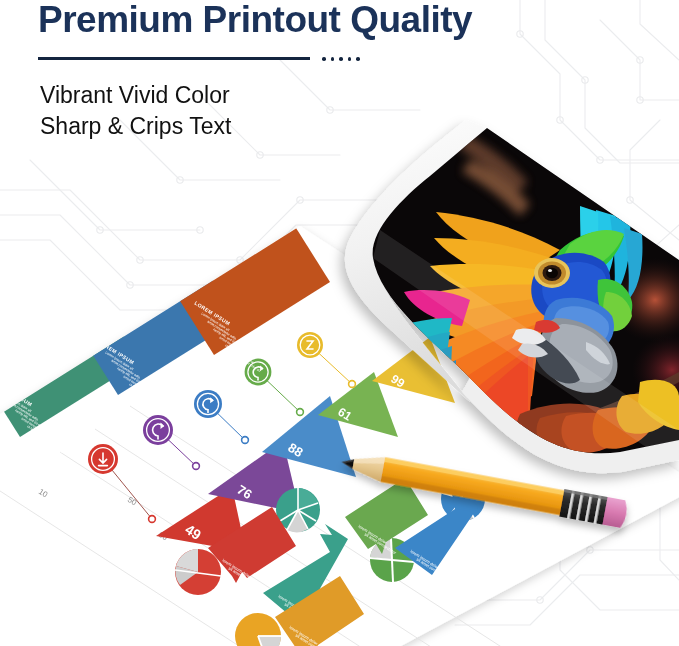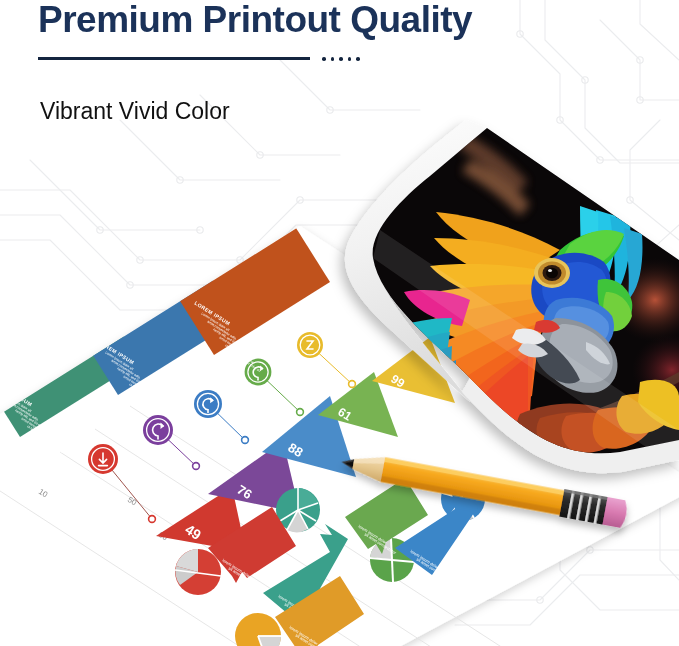--- a/index.html
+++ b/index.html
@@ -20,21 +20,21 @@
     position:absolute; left:38px; top:-2px;
     font-size:37px; font-weight:bold; letter-spacing:-0.5px;
     color:#1b3259; white-space:nowrap; line-height:1.18;
   }
   .divider-wrap { position:absolute; left:38px; top:57px; display:flex; align-items:center; }
   .divider-line { width:272px; height:3px; background:#14253f; }
   .divider-dots { display:flex; gap:5px; margin-left:12px; }
   .divider-dots i { width:3.5px; height:3.5px; border-radius:50%; background:#14253f; display:block; }
 
   .subtitle {
-    position:absolute; left:40px; top:96px;
+    position:absolute; left:40px; top:80px;
     font-size:23px; color:#111; line-height:1.33; white-space:nowrap;
   }
 
   
   .layer { position:absolute; inset:0; }
   .layer svg { display:block; }
 
   .tiny-txt { font-size:3.4px; fill:#ffffff; font-family:"Liberation Sans", sans-serif; }
   .card-head { font-size:5.2px; font-weight:bold; fill:#ffffff; letter-spacing:.4px; font-family:"Liberation Sans", sans-serif; }
   .tri-num { font-weight:bold; fill:#ffffff; font-family:"Liberation Sans", sans-serif; }
@@ -592,15 +592,16 @@
       <i></i>
       <i></i>
       <i></i>
       <i></i>
       <i></i>
     </span>
   </div>
 
   <div class="subtitle">
     <div>Vibrant Vivid Color</div>
+    <div>Sharp &amp; Crips Text</div>
   </div>
 
 </div>
 
 </body></html>

